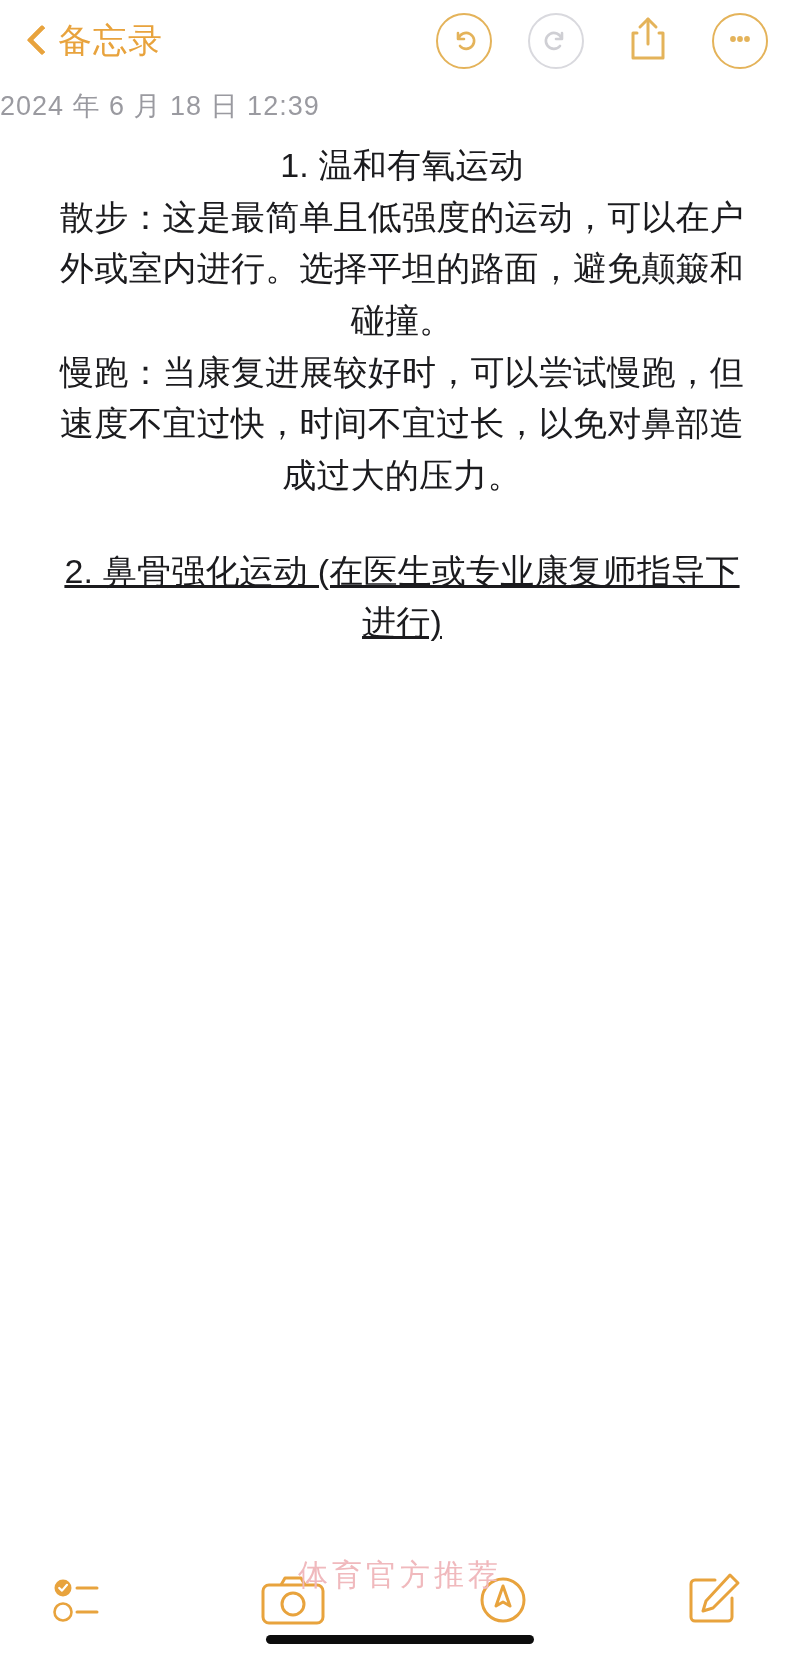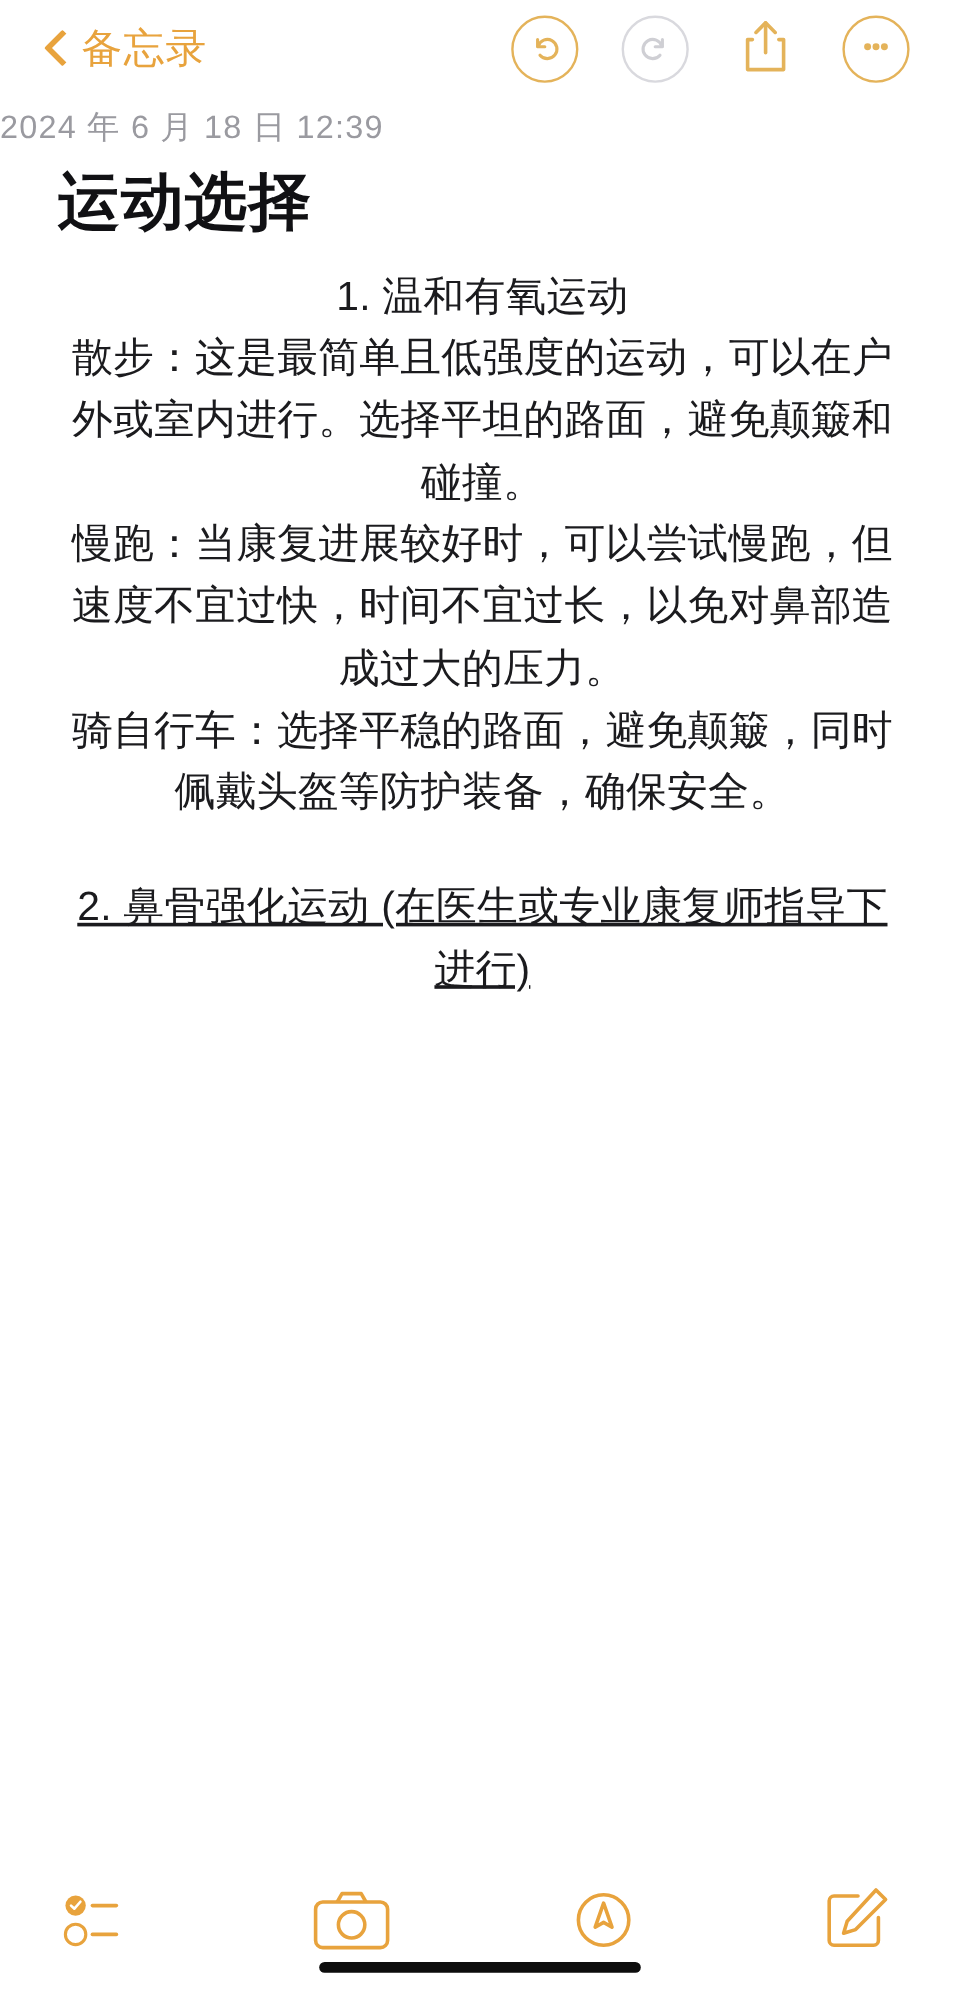--- a/index.html
+++ b/index.html
@@ -22,21 +22,21 @@
     display: flex;
     flex-direction: column;
     background: #ffffff;
   }
 
   
   .navbar {
     height: 82px;
     display: flex;
     align-items: center;
-    padding: 0 36px;
+    padding: 0 26px;
     box-sizing: border-box;
     flex: 0 0 auto;
   }
   .nav-back {
     display: flex;
     align-items: center;
     gap: 10px;
     color: #e8a33d;
     cursor: pointer;
   }
@@ -228,26 +228,24 @@
           </svg>
         </span>
       </div>
 
     </div>
   </div>
 
   <div class="note-date">2024 年 6 月 18 日 12:39</div>
 
   <div class="note-body">
-    <h1 class="note-title">运动选择</h1>
 
     <p class="para">1. 温和有氧运动</p>
     <p class="para">散步：这是最简单且低强度的运动，可以在户外或室内进行。选择平坦的路面，避免颠簸和碰撞。</p>
     <p class="para">慢跑：当康复进展较好时，可以尝试慢跑，但速度不宜过快，时间不宜过长，以免对鼻部造成过大的压力。</p>
-    <p class="para">骑自行车：选择平稳的路面，避免颠簸，同时佩戴头盔等防护装备，确保安全。</p>
     <p class="para gap">2. 鼻骨强化运动 (在医生或专业康复师指导下进行)</p>
   </div>
 
   <div class="toolbar">
 
     <div class="tool-btn">
       <span>
         <svg width="62" height="52" viewBox="0 0 62 52">
           <circle cx="12" cy="14" r="8.5" fill="#e8a33d"></circle>
           <path d="M8.2 14 L11 16.6 L16 10.8" fill="none" stroke="#ffffff" stroke-width="2.2" stroke-linecap="round" stroke-linejoin="round"></path>
@@ -281,15 +279,16 @@
       <span>
         <svg width="58" height="58" viewBox="0 0 58 58">
           <path d="M30 9 L10 9 A4 4 0 0 0 6 13 L6 46 A4 4 0 0 0 10 50 L43 50 A4 4 0 0 0 47 46 L47 27" fill="none" stroke="#e8a33d" stroke-width="3" stroke-linecap="round"></path>
           <path d="M45 4 L53 12 L28 37 L18 40 L21 30 Z" fill="none" stroke="#e8a33d" stroke-width="3" stroke-linejoin="round"></path>
         </svg>
       </span>
     </div>
 
   </div>
 
+  <div class="watermark">体育官方推荐</div>
   <div class="home-indicator"></div>
 
 </div>
 
 </body></html>

